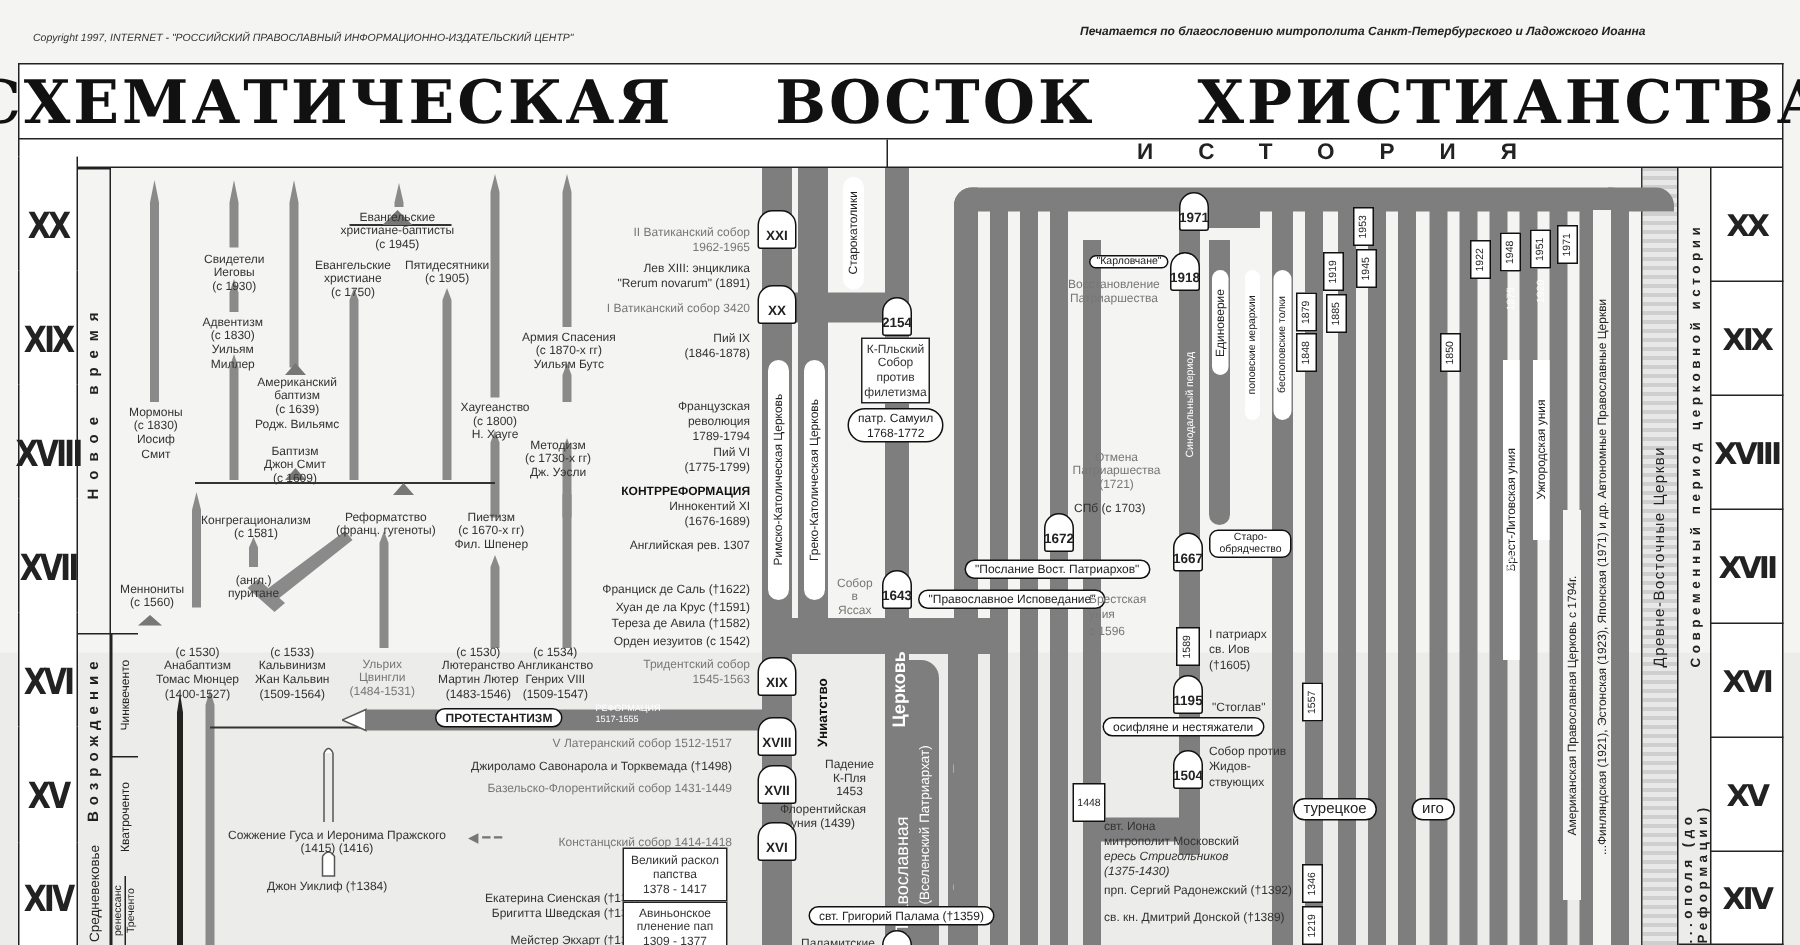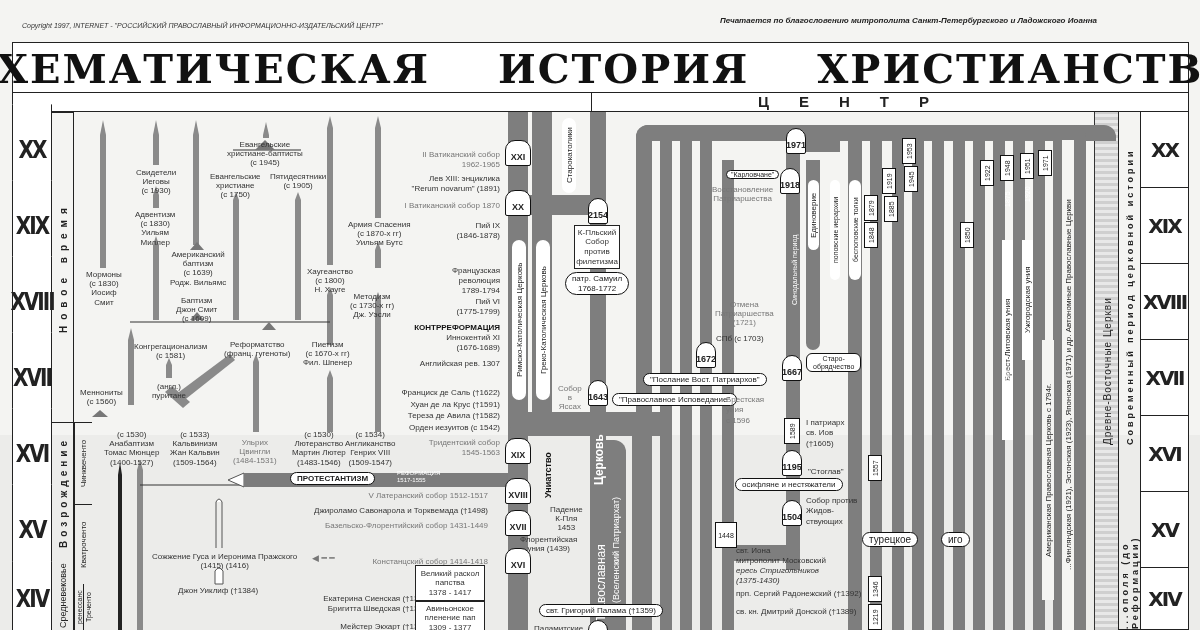--- a/index.html
+++ b/index.html
@@ -41,28 +41,28 @@
 <body>
 
 <div class="abs lower-tint"></div>
 
 <div class="abs copyright">Copyright 1997, INTERNET - "РОССИЙСКИЙ ПРАВОСЛАВНЫЙ ИНФОРМАЦИОННО-ИЗДАТЕЛЬСКИЙ ЦЕНТР"</div>
 <div class="abs blessing">Печатается по благословению митрополита Санкт-Петербургского и Ладожского Иоанна</div>
 
 <div class="abs title-box">
   <div class="title">
     <span>СХЕМАТИЧЕСКАЯ</span>
-    <span>ИСТОРИЯ</span>
+    <span>ВОСТОК</span>
     <span>ХРИСТИАНСТВА</span>
   </div>
 </div>
 
 <div class="abs region-bar">
   <div class="divider-v"></div>
-  <span class="region-east">ЦЕНТР</span>
+  <span class="region-east">ИСТОРИЯ</span>
 </div>
 
 <div class="abs century-col">
   <div class="century" style="height:76px">XX</div>
   <div class="century" style="height:76px">XIX</div>
   <div class="century" style="height:76px">XVIII</div>
   <div class="century" style="height:76px">XVII</div>
   <div class="century" style="height:76px">XVI</div>
   <div class="century" style="height:76px">XV</div>
   <div class="century" style="height:62px">XIV</div>
@@ -166,21 +166,21 @@
 </svg>
 <div class="pill" style="left:290px;top:472px;font-weight:bold;font-size:8px">ПРОТЕСТАНТИЗМ</div>
 <div class="lbl-l" style="left:397px;top:470px;font-size:6px;line-height:1.1;color:#fff">РЕФОРМАЦИЯ<br>1517-1555</div>
 
 <div class="lbl" style="left:152px;top:552px">Сожжение Гуса и Иеронима Пражского<br>(1415)      (1416)</div>
 <div class="lbl" style="left:178px;top:586px">Джон Уиклиф (†1384)</div>
 <div class="lbl grey" style="left:312px;top:553px;font-size:9px">◀ ━ ━</div>
 
 <div class="lbl-r grey" style="right:700px;top:150px">II Ватиканский собор<br>1962-1965</div>
 <div class="lbl-r" style="right:700px;top:174px">Лев XIII: энциклика<br>"Rerum novarum" (1891)</div>
-<div class="lbl-r grey" style="right:700px;top:201px">I Ватиканский собор 1870</div>
+<div class="lbl-r grey" style="right:700px;top:201px">I Ватиканский собор 3420</div>
 <div class="lbl-r" style="right:700px;top:221px">Пий IX<br>(1846-1878)</div>
 <div class="lbl-r" style="right:700px;top:266px">Французская<br>революция<br>1789-1794</div>
 <div class="lbl-r" style="right:700px;top:297px">Пий VI<br>(1775-1799)</div>
 <div class="lbl-r bold" style="right:700px;top:323px">КОНТРРЕФОРМАЦИЯ</div>
 <div class="lbl-r" style="right:700px;top:333px">Иннокентий XI<br>(1676-1689)</div>
 <div class="lbl-r" style="right:700px;top:359px">Английская рев. 1307</div>
 <div class="lbl-r" style="right:700px;top:387px;line-height:1.45">Франциск де Саль (†1622)<br>Хуан де ла Крус (†1591)<br>Тереза де Авила (†1582)<br>Орден иезуитов (с 1542)</div>
 <div class="lbl-r grey" style="right:700px;top:438px">Тридентский собор<br>1545-1563</div>
 <div class="lbl-r grey" style="right:712px;top:491px">V Латеранский собор 1512-1517</div>
 <div class="lbl-r" style="right:712px;top:506px">Джироламо Савонарола и Торквемада (†1498)</div>

